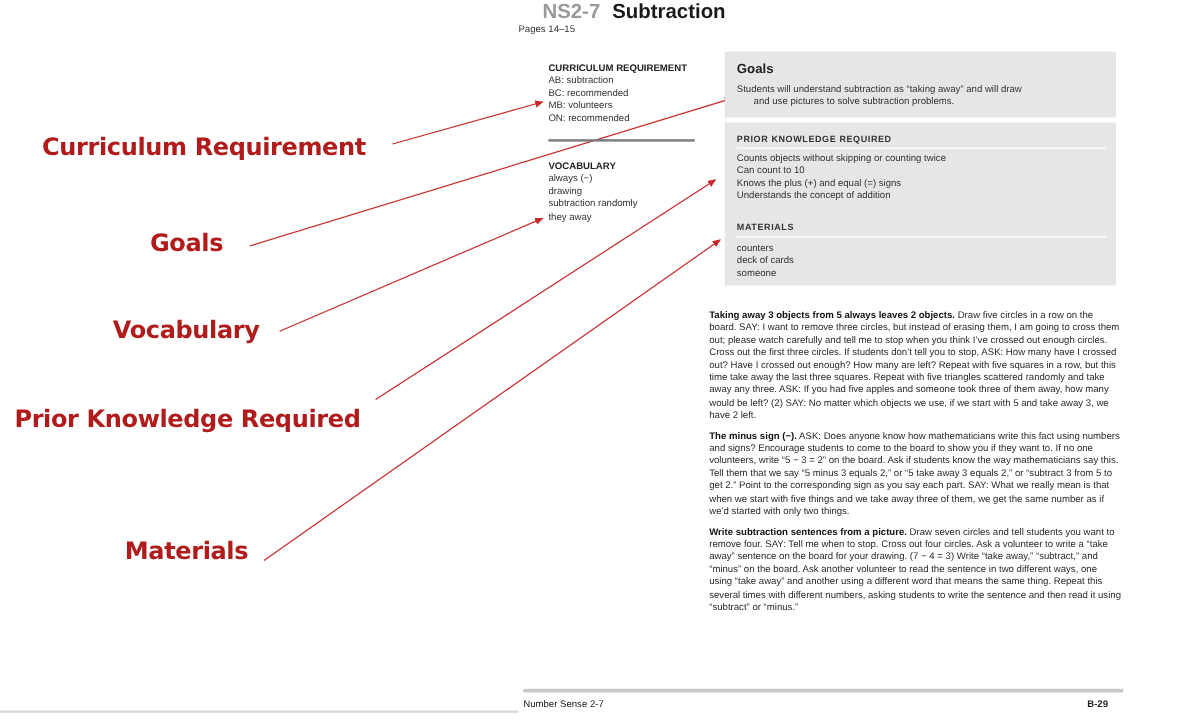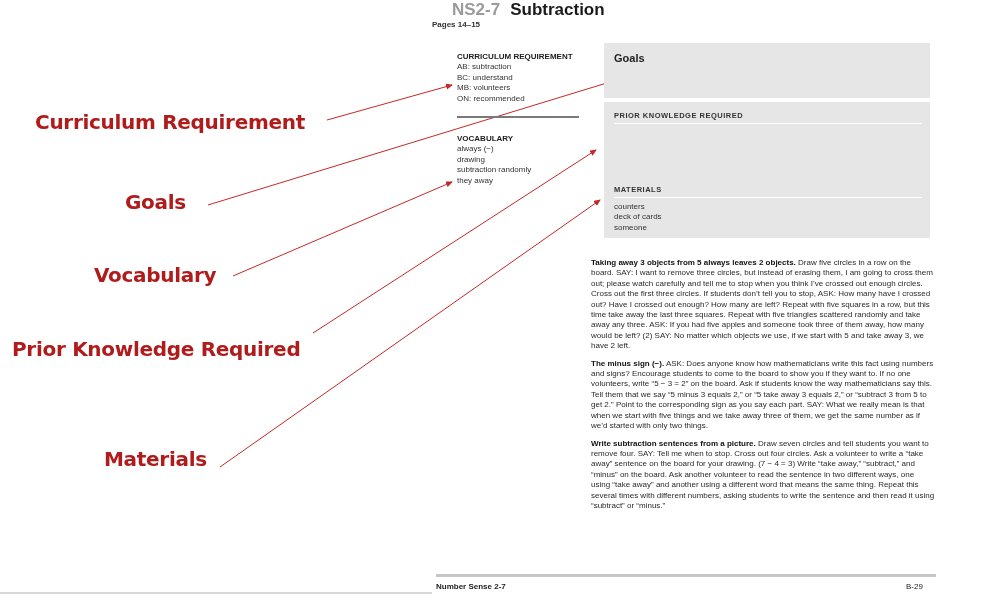--- a/index.html
+++ b/index.html
@@ -14,43 +14,43 @@
     #ann-mat { left: 104px; top: 447px; }
 
     svg.arrows { position: absolute; left: 0; top: 0; width: 991px; height: 601px; pointer-events: none; }
 
     .bottom-rule-left { position: absolute; left: 0; top: 592px; width: 432px; height: 2px; background: #d8d8d8; }
 
     
     .page-title { position: absolute; left: 452px; top: 0px; font-weight: bold; font-size: 17px; white-space: nowrap; }
     .page-title .code { color: #9a9a9a; margin-right: 10px; }
     .page-title .name { color: #1a1a1a; }
-    .pages { position: absolute; left: 432px; top: 20px; font-size: 8px; font-weight: bold; color: #333; }
+    .pages { position: absolute; left: 432px; top: 20px; font-size: 8px; font-weight: normal; color: #333; }
 
     .left-col { position: absolute; left: 457px; top: 52px; width: 122px; font-size: 8px; color: #333; line-height: 10.4px; }
     .left-col .hdr { font-weight: bold; color: #222; }
     .left-col .rule { height: 2px; background: #7a7a7a; margin: 12px 0 16px 0; }
 
     .box { position: absolute; background: #e6e6e7; }
     .goals-box { left: 604px; top: 43px; width: 326px; height: 55px; }
     .goals-box .title { position: absolute; left: 10px; top: 9px; font-size: 11px; font-weight: bold; color: #222; }
     .goals-box .text { position: absolute; left: 10px; top: 27px; width: 310px; font-size: 8px; color: #333; line-height: 10px; }
 
     .prior-box { left: 604px; top: 102px; width: 326px; height: 136px; }
     .prior-box .sec-title { position: absolute; left: 10px; font-size: 7.5px; font-weight: bold; letter-spacing: 0.5px; color: #333; }
     .prior-box .sec-rule { position: absolute; left: 10px; width: 308px; height: 1px; background: #ffffff; }
     .prior-box ul { position: absolute; left: 10px; margin: 0; padding: 0; list-style: none; font-size: 8px; color: #333; line-height: 10.3px; }
 
     .body-text { position: absolute; left: 591px; top: 258px; width: 344px; font-size: 8px; color: #2a2a2a; line-height: 10.4px; }
     .body-text p { margin: 0 0 7px 0; }
     .body-text b { color: #111; }
 
     .footer-rule { position: absolute; left: 436px; top: 574px; width: 500px; height: 3px; background: #c6c6c6; }
-    .footer-left { position: absolute; left: 436px; top: 582px; font-size: 8px; font-weight: bold; color: #222; }
-    .footer-right { position: absolute; left: 906px; top: 582px; font-size: 8px; font-weight: normal; color: #222; }
+    .footer-left { position: absolute; left: 436px; top: 582px; font-size: 8px; font-weight: normal; color: #222; }
+    .footer-right { position: absolute; left: 906px; top: 582px; font-size: 8px; font-weight: bold; color: #222; }
   </style>
 </head>
 <body>
 
 <svg class="arrows" viewBox="0 0 991 601">
   <defs>
     <marker id="ah" markerWidth="8" markerHeight="8" refX="6" refY="3" orient="auto" markerUnits="strokeWidth">
       <path d="M0,0 L7,3 L0,6 Z" fill="#c62828"></path>
     </marker>
   </defs>
@@ -70,38 +70,48 @@
 <div class="bottom-rule-left"></div>
 
 <div class="page-title">
   <span class="code">NS2-7</span><span class="name">Subtraction</span>
 </div>
 <div class="pages">Pages 14–15</div>
 
 <div class="left-col">
   <div class="hdr">CURRICULUM REQUIREMENT</div>
   <div>AB: subtraction</div>
-  <div>BC: understand</div>
+  <div>BC: recommended</div>
   <div>MB: volunteers</div>
   <div>ON: recommended</div>
   <div class="rule"></div>
   <div class="hdr">VOCABULARY</div>
   <div>always (−)</div>
   <div>drawing</div>
   <div>subtraction randomly</div>
   <div>they away</div>
 </div>
 
 <div class="box goals-box">
   <div class="title">Goals</div>
+  <div class="text">
+    <div>Students will understand subtraction as “taking away” and will draw</div>
+    <div style="padding-left:14px">and use pictures to solve subtraction problems.</div>
+  </div>
 </div>
 
 <div class="box prior-box">
   <div class="sec-title" style="top:9px">PRIOR KNOWLEDGE REQUIRED</div>
   <div class="sec-rule" style="top:21px"></div>
+  <ul style="top:25px">
+    <li>Counts objects without skipping or counting twice</li>
+    <li>Can count to 10</li>
+    <li>Knows the plus (+) and equal (=) signs</li>
+    <li>Understands the concept of addition</li>
+  </ul>
   <div class="sec-title" style="top:83px">MATERIALS</div>
   <div class="sec-rule" style="top:95px"></div>
   <ul style="top:100px">
     <li>counters</li>
     <li>deck of cards</li>
     <li>someone</li>
   </ul>
 </div>
 
 <div class="body-text">

